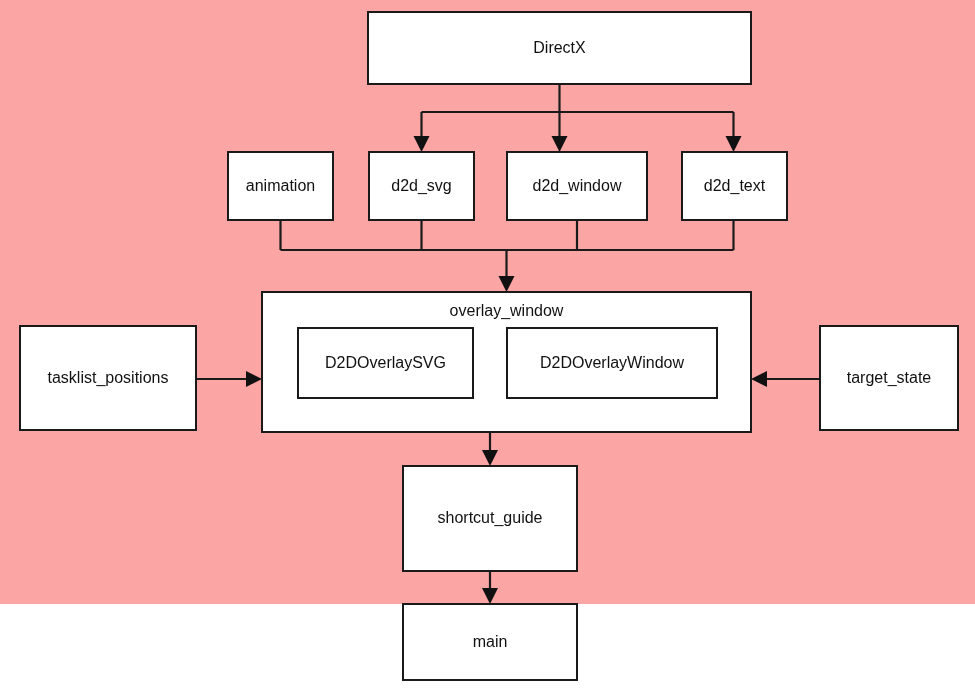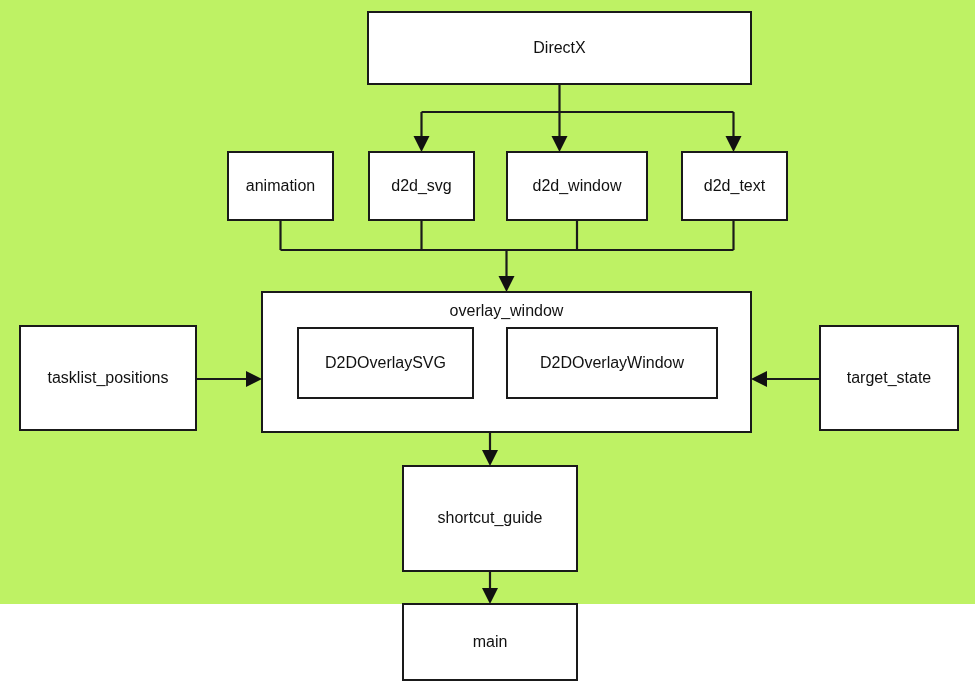--- a/index.html
+++ b/index.html
@@ -10,21 +10,21 @@
   body {
     width: 975px;
     height: 692px;
     font-family: "Liberation Sans", sans-serif;
     overflow: hidden;
   }
   #diagram-root {
     position: relative;
     width: 975px;
     height: 604px;
-    background: #bef264;
+    background: #fca5a5;
   }
   svg.diagram {
     position: absolute;
     top: 0;
     left: 0;
     width: 975px;
     height: 692px;
     display: block;
   }
   .node-rect {

